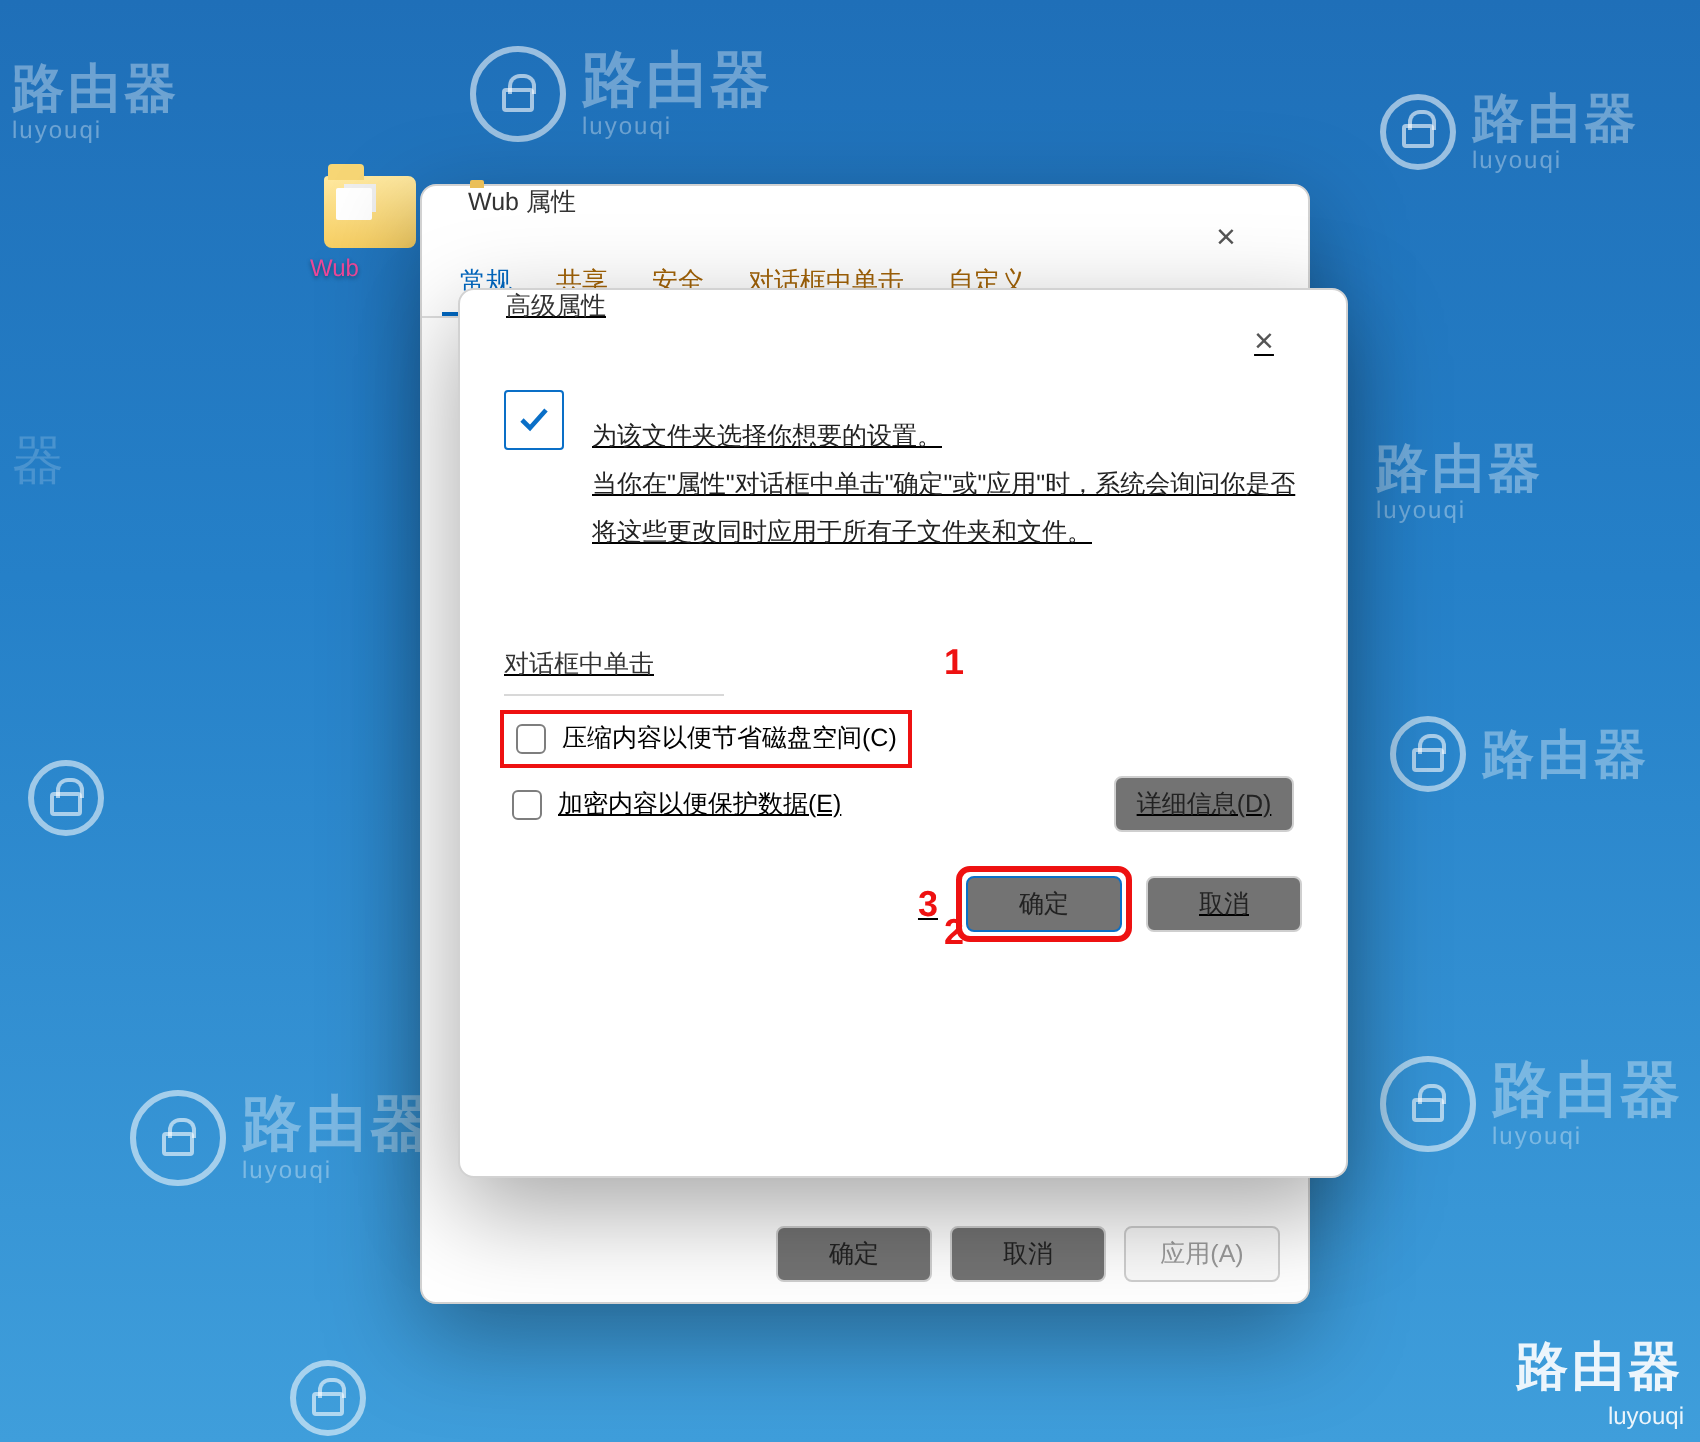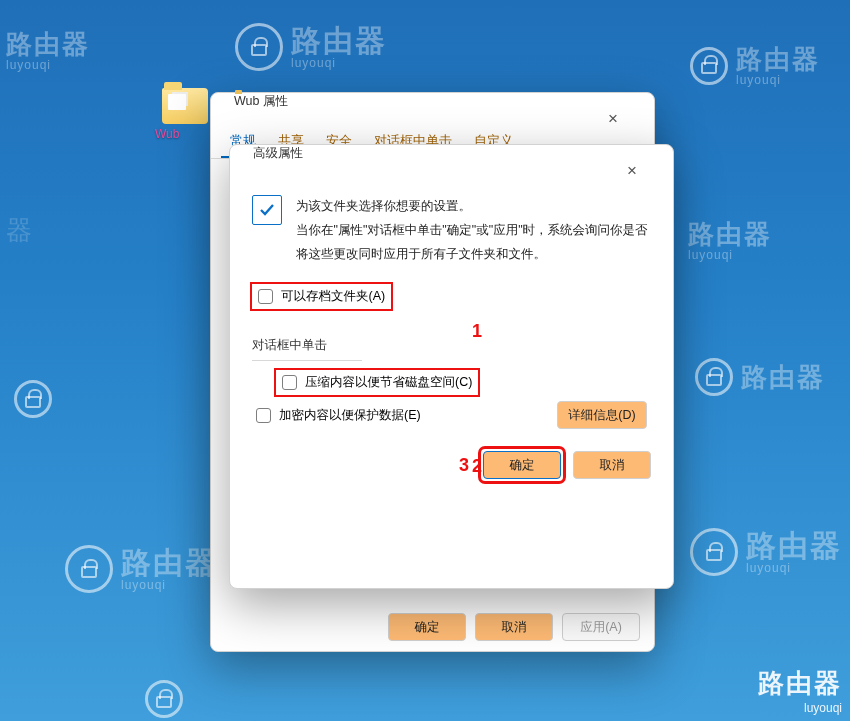--- a/index.html
+++ b/index.html
@@ -35,30 +35,30 @@
     .win { position:absolute; background:#fff; border:1px solid #d2d2d2; border-radius:8px; box-shadow:0 16px 48px rgba(0,0,0,0.35); }
     .win.parent { left:210px; top:92px; width:445px; height:560px; }
     .titlebar { height:32px; display:flex; align-items:flex-start; padding:0 23px; font-size:12.5px; color:#333;flex-direction:column; }
     .titlebar .ficon { width:16px; height:14px; background:linear-gradient(180deg,#ffe9a0,#eab94a); margin-right:8px; border-radius:1px 2px 2px; position:relative; }
     .titlebar .ficon::before{content:'';position:absolute;top:-3px;left:1px;width:7px;height:4px;background:#eabf59;border-radius:1px 1px 0 0;}
     .titlebar .close { margin-left:auto; width:36px; text-align:center; font-size:17px; color:#555; cursor:pointer; line-height:1; }
     .tabs { padding: 2px 10px 0; display:flex; gap:4px; border-bottom:1px solid #ddd; font-size:13px; }
     .tab { padding:5px 9px 6px; color:#a16207; cursor:pointer; }
     .tab.active { border-bottom:2px solid #0067c0; color:#0067c0; }
     .parent-footer { position:absolute; left:0; right:0; bottom:0; padding:10px 14px; display:flex; justify-content:flex-end; gap:9px; }
-    .btn { min-width:78px; height:28px; font-size:12.5px; background:#fdba74; border:1px solid #cfcfcf; border-radius:4px; cursor:pointer; color:#222; }
+    .btn { min-width:78px; height:28px; font-size:12.5px; background:#737373; border:1px solid #cfcfcf; border-radius:4px; cursor:pointer; color:#222; }
     .btn.disabled{color:#9a9a9a;background:#fafafa;cursor:default}
 
     
-    .win.adv { left:229px; top:144px; width:445px; height:445px; }
+    .win.adv { left:229px; top:144px; width:445px; height:445px;text-decoration:underline; }
     .adv-body { padding:18px 22px 0; }
     .intro-row { display:flex; align-items:flex-start; gap:14px; margin-bottom:18px; }
     .intro-ico { width:30px; height:30px; border:1.5px solid #0a6fc7; border-radius:2px; display:flex; align-items:center; justify-content:center; flex-shrink:0; }
     .intro-ico svg { stroke:#0a6fc7; }
-    .intro-txt { font-size:12.5px; line-height:1.9; color:#222; }
+    .intro-txt { font-size:12.5px; line-height:1.9; color:#222;margin-top:12px; }
 
     .group-label { font-size:12.5px; padding:10px 0 6px; color:#333; border-bottom:1px solid #d8d8d8; width:110px; margin-bottom:9px; }
     .fieldrow { display:flex; align-items:center; font-size:12.5px; padding:6px 4px; gap:8px; }
     .cbox { width:15px; height:15px; border:1.2px solid #7e7e7e; border-radius:3px; background:#fff; cursor:pointer; display:inline-flex; align-items:center; justify-content:center; }
     .cbox.checked { background:#0a6fc7; border-color:#0a6fc7; }
     .cbox.checked::after { content:''; width:8px; height:4px; border-left:2px solid #fff; border-bottom:2px solid #fff; transform:rotate(-48deg); margin-top:-3px; }
     .hl { outline:2px solid #e11; outline-offset:0; padding:4px 6px; }
     .hl-btn { outline:3px solid #e11; padding:2px; border-radius:4px; }
     .anno { position:absolute; color:#e11; font-size:18px; font-weight:bold; font-family:Arial,sans-serif; }
     .details-btn { margin-left:auto; min-width:90px; }
@@ -182,31 +182,27 @@
           </svg>
       </div>
       <div class="intro-txt">
         <div>为该文件夹选择你想要的设置。</div>
         <div>当你在"属性"对话框中单击"确定"或"应用"时，系统会询问你是否将这些更改同时应用于所有子文件夹和文件。</div>
       </div>
     </div>
 
 
     <span class="anno" style="left:242px; top:176px;">1</span>
-    <div class="fieldrow hl" style="display:inline-flex;">
-      <span class="cbox"></span>
-      <span>可以存档文件夹(A)</span>
-    </div>
 
 
     <div style="height:18px"></div>
     <div class="group-label">对话框中单击</div>
 
     <span class="anno" style="left:242px; top:311px;">2</span>
-    <div class="fieldrow hl" style="display:inline-flex;margin-left:24px;">
+    <div class="fieldrow hl" style="display:inline-flex;">
       <span class="cbox"></span>
       <span>压缩内容以便节省磁盘空间(C)</span>
     </div>
 
     <div class="fieldrow">
       <span class="cbox"></span>
       <span>加密内容以便保护数据(E)</span>
       <button class="btn details-btn">详细信息(D)</button>
     </div>
   </div>

